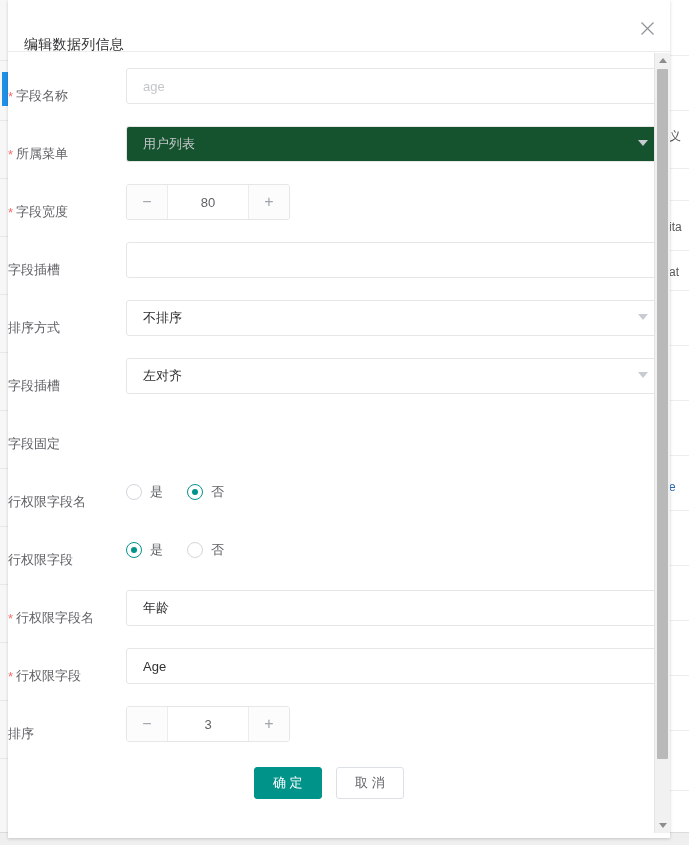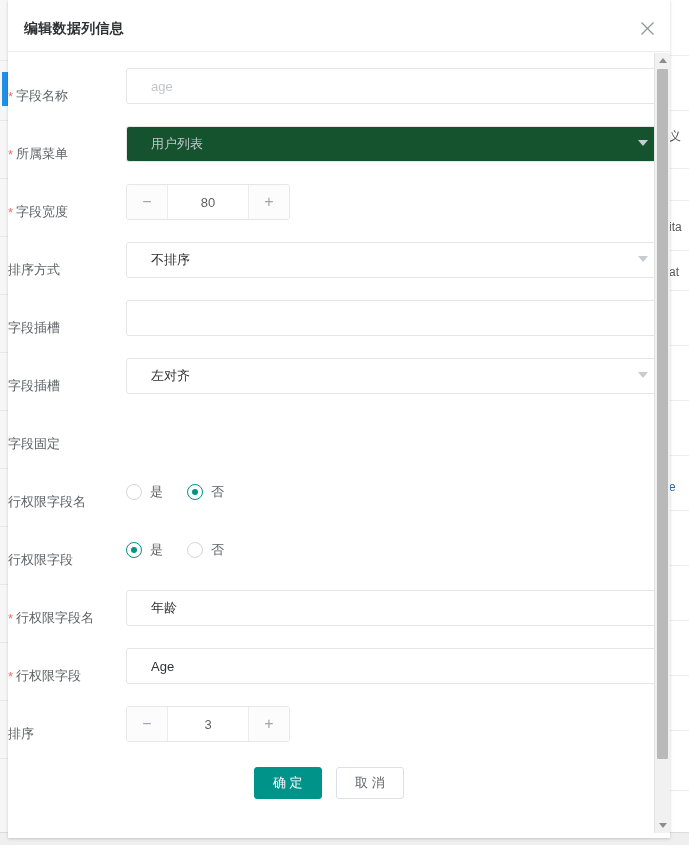--- a/index.html
+++ b/index.html
@@ -107,26 +107,25 @@
   }
   .modal-header {
     position: relative;
     height: 52px;
     border-bottom: 1px solid #ececec;
     box-sizing: border-box;
   }
   .modal-title {
     position: absolute;
     left: 16px;
-    top: 21px;
+    top: 37px;
     font-size: 14px;
     color: #303133;
     line-height: 14px;
     letter-spacing: 0.3px;
-    font-weight: bold;
   }
   .modal-close {
     position: absolute;
     right: 9px;
     top: 14px;
     width: 28px;
     height: 28px;
     display: flex;
     align-items: center;
     justify-content: center;
@@ -177,21 +176,21 @@
 
   .input {
     box-sizing: border-box;
     width: 100%;
     height: 36px;
     border: 1px solid #e6e6e6;
     border-radius: 3px;
     background: #ffffff;
     font-size: 13px;
     color: #303133;
-    padding: 0 24px;
+    padding: 0 16px;
     line-height: 34px;
     font-family: inherit;
     outline: none;
   }
   .input::placeholder { color: #c3c6cb; }
   .input.disabled {
     background: #14532d;
     color: #c3c6cb;
     cursor: not-allowed;
   }
@@ -443,28 +442,28 @@
             <div class="form-label"><span class="req">*</span><span>字段宽度</span></div>
             <div class="field">
               <div class="stepper">
                 <div class="stepper-btn minus">−</div>
                 <div class="stepper-value">80</div>
                 <div class="stepper-btn plus">+</div>
               </div>
             </div>
           </div>
           <div class="form-row">
-            <div class="form-label"><span>排序方式</span></div>
-            <div class="field">
-              <div class="select-wrap"><input class="input" type="text" readonly="" value="不排序" style=""><span class="select-arrow"></span></div>
-            </div>
-          </div>
-          <div class="form-row">
             <div class="form-label"><span>字段插槽</span></div>
             <div class="field"><input class="input" type="text" placeholder="" value="" style=""></div>
+          </div>
+          <div class="form-row">
+            <div class="form-label"><span>排序方式</span></div>
+            <div class="field">
+              <div class="select-wrap"><input class="input" type="text" readonly="" value="不排序" style=""><span class="select-arrow"></span></div>
+            </div>
           </div>
           <div class="form-row">
             <div class="form-label"><span>字段插槽</span></div>
             <div class="field">
               <div class="select-wrap"><input class="input" type="text" readonly="" value="左对齐" style=""><span class="select-arrow"></span></div>
             </div>
           </div>
           <div class="form-row">
             <div class="form-label"><span>字段固定</span></div>
           </div>

